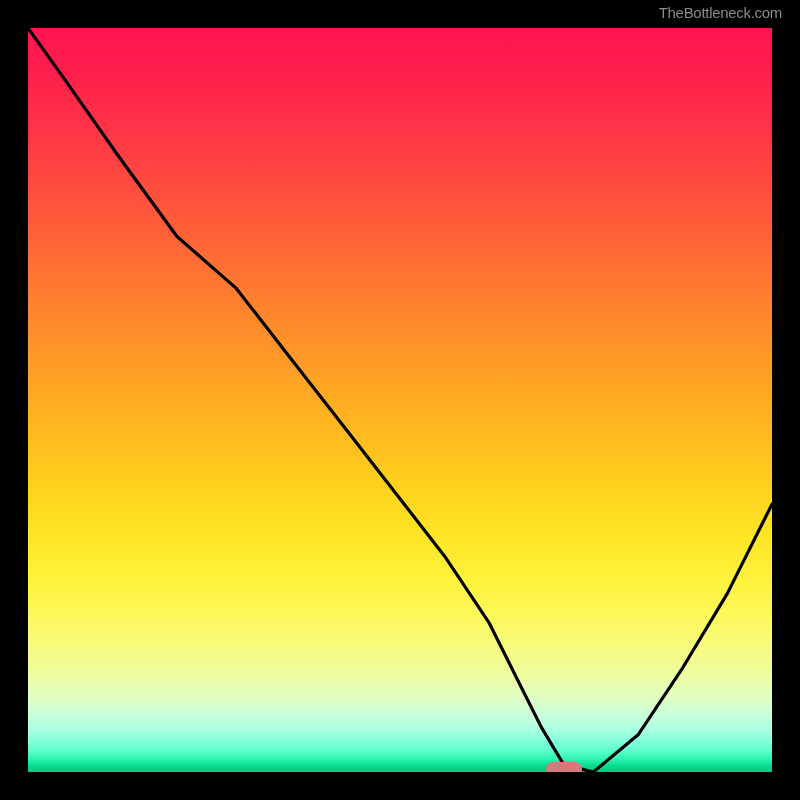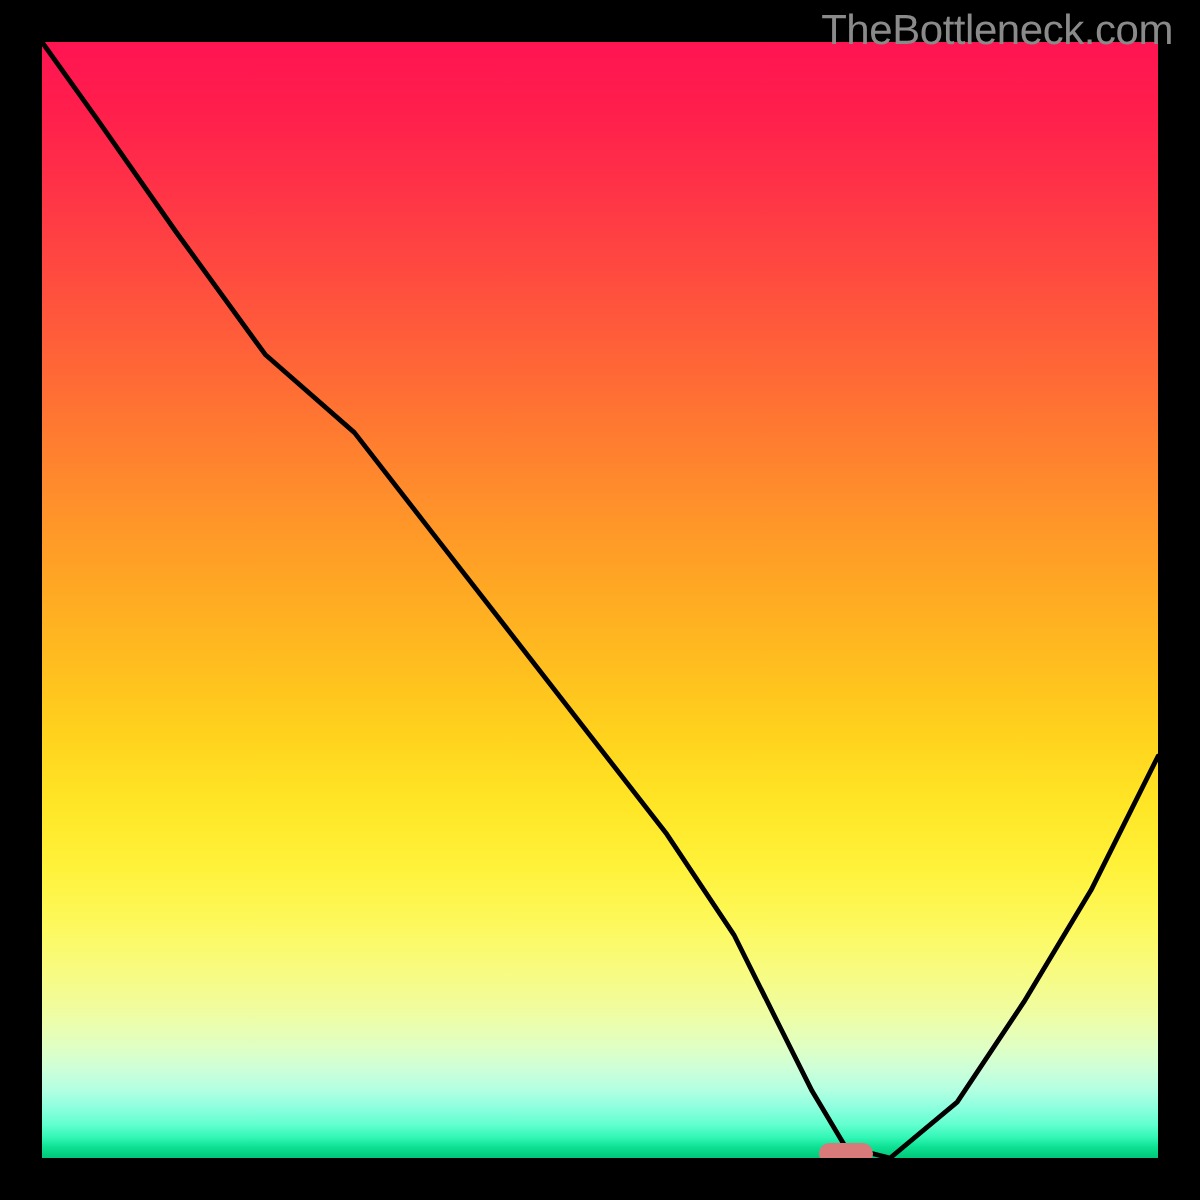--- a/index.html
+++ b/index.html
@@ -8,21 +8,21 @@
   height: 800px;
   background: #000;
   position: relative;
   font-family: Arial, sans-serif;
 }
 .watermark {
   position: absolute;
   top: 4px;
   right: 18px;
   color: #8a8a8a;
-  font-size: 28px;
+  font-size: 15px;
   font-weight: 500;
   z-index: 10;
   letter-spacing: -0.3px;
 }
 .plot-area {
   position: absolute;
   left: 28px;
   top: 28px;
   width: 744px;
   height: 744px;

